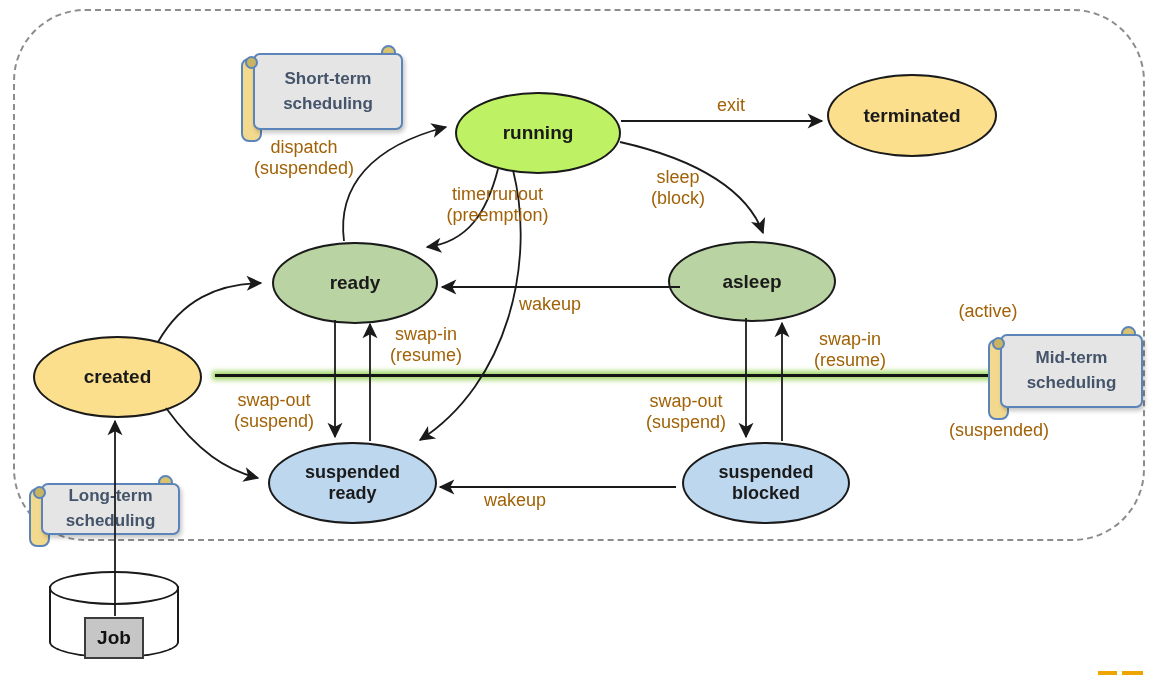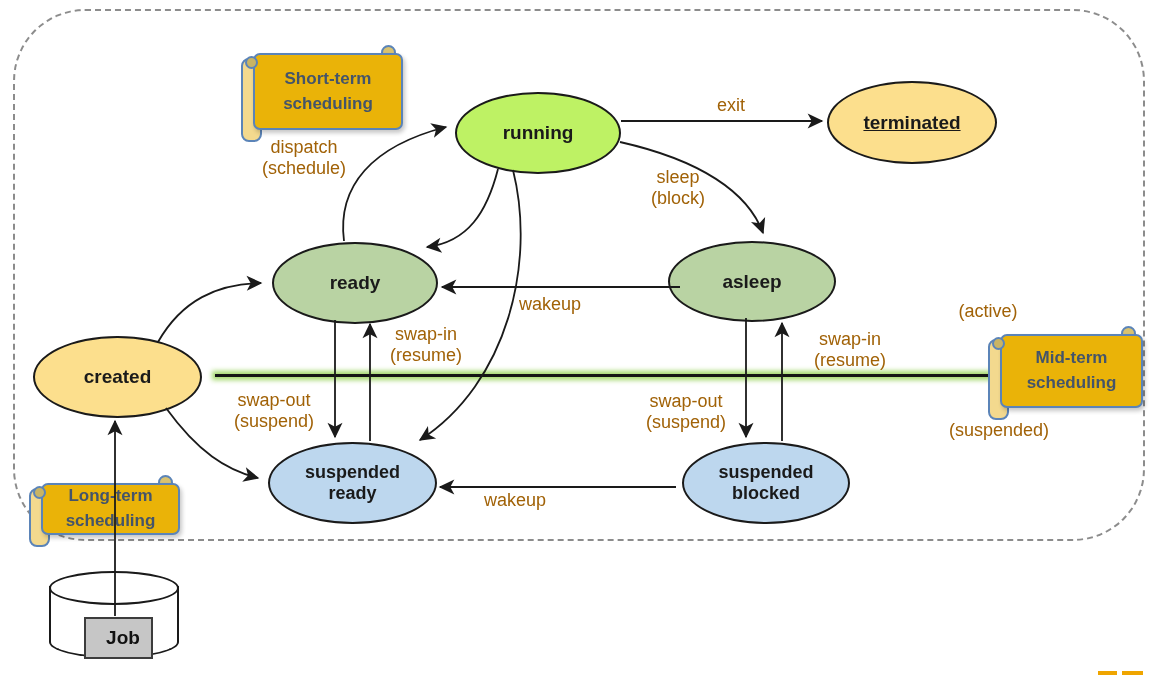--- a/index.html
+++ b/index.html
@@ -33,57 +33,57 @@
   .scroll-roll-cap{
     position:absolute;left:-8px;top:3px;width:9px;height:9px;border-radius:50%;
     background:#c9b464;border:2px solid #5b84b8;
   }
   .scroll-curl{
     position:absolute;right:7px;top:-8px;width:11px;height:11px;border-radius:50%;
     background:#d9c270;border:2px solid #5b84b8;
   }
   .scroll-body{
     position:absolute;left:0;top:0;right:0;bottom:0;
-    background:#eab308;border:2px solid #5b84b8;border-radius:7px;
+    background:#e5e5e5;border:2px solid #5b84b8;border-radius:7px;
     box-shadow:2px 3px 4px rgba(0,0,0,0.22);
     display:flex;align-items:center;justify-content:center;text-align:center;
   }
   .scroll-text{
     font-weight:bold;font-size:17px;line-height:1.45;color:#44546a;white-space:pre-line;
   }
   .cyl-top{
     position:absolute;left:49px;top:571px;width:126px;height:30px;
     border:2px solid #1a1a1a;border-radius:50%;background:#ffffff;
   }
   .cyl-body{
     position:absolute;left:49px;top:586px;width:126px;height:70px;
     border-left:2px solid #1a1a1a;border-right:2px solid #1a1a1a;border-bottom:2px solid #1a1a1a;
     border-bottom-left-radius:63px 16px;border-bottom-right-radius:63px 16px;
     background:#ffffff;
   }
   .job-box{
     position:absolute;left:84px;top:617px;width:56px;height:38px;
     background:#c6c6c6;border:2px solid #3c3c3c;
     display:flex;align-items:center;justify-content:center;
-    font-weight:bold;font-size:19px;color:#111;padding-left:9px;
+    font-weight:bold;font-size:19px;color:#111;
   }
   .accent-dash{position:absolute;height:4px;background:#efa500;}
 </style>
 </head>
 <body>
 
 <div class="canvas">
 
   <div class="outer-border"></div>
 
   <div class="divider"></div>
 
   <div class="state" style="left: 33px; top: 336px; width: 165px; height: 78px; background-color: rgb(252, 223, 141);">created</div>
   <div class="state" style="left: 455px; top: 92px; width: 162px; height: 78px; background-color: #bef264;">running</div>
-  <div class="state" style="left: 827px; top: 81px; width: 166px; height: 79px; background-color: rgb(252, 223, 141); text-decoration: underline;">terminated</div>
+  <div class="state" style="left: 827px; top: 74px; width: 166px; height: 79px; background-color: rgb(252, 223, 141);">terminated</div>
   <div class="state" style="left: 272px; top: 242px; width: 162px; height: 78px; background-color: rgb(185, 211, 163);">ready</div>
   <div class="state" style="left: 668px; top: 241px; width: 164px; height: 77px; background-color: rgb(185, 211, 163);">asleep</div>
   <div class="state" style="left: 268px; top: 442px; width: 165px; height: 78px; font-size: 18px; background-color: rgb(189, 215, 238);">suspended
 ready</div>
   <div class="state" style="left: 682px; top: 442px; width: 164px; height: 78px; font-size: 18px; background-color: rgb(189, 215, 238);">suspended
 blocked</div>
 
   <div class="scroll" style="left:253px;top:53px;width:150px;height:77px;">
     <div class="scroll-roll" style="bottom:-12px;"></div>
     <div class="scroll-curl"></div>
@@ -136,21 +136,23 @@
       <path d="M 782,441 L 782,323" marker-end="url(#arr)"></path>
       <path d="M 676,487 L 440,487" marker-end="url(#arr)"></path>
       <path d="M 158,342 C 182,300 217,284 261,283" marker-end="url(#arr)"></path>
       <path d="M 166,408 C 198,452 226,470 258,478" marker-end="url(#arr)"></path>
       <path d="M 513,170 C 536,262 508,383 420,440" marker-end="url(#arr)"></path>
       <path d="M 115,616 L 115,421" marker-end="url(#arr)"></path>
     </g>
   </svg>
 
   <div class="tlabel" style="left:242px;top:137px;width:124px;">dispatch
-(schedule)</div>
+(suspended)</div>
+  <div class="tlabel" style="left:420px;top:184px;width:155px;">timerrunout
+(preemption)</div>
   <div class="tlabel" style="left:701px;top:95px;width:60px;">exit</div>
   <div class="tlabel" style="left:628px;top:167px;width:100px;">sleep
 (block)</div>
   <div class="tlabel" style="left:510px;top:294px;width:80px;">wakeup</div>
   <div class="tlabel" style="left:376px;top:324px;width:100px;">swap-in
 (resume)</div>
   <div class="tlabel" style="left:221px;top:390px;width:106px;">swap-out
 (suspend)</div>
   <div class="tlabel" style="left:800px;top:329px;width:100px;">swap-in
 (resume)</div>

